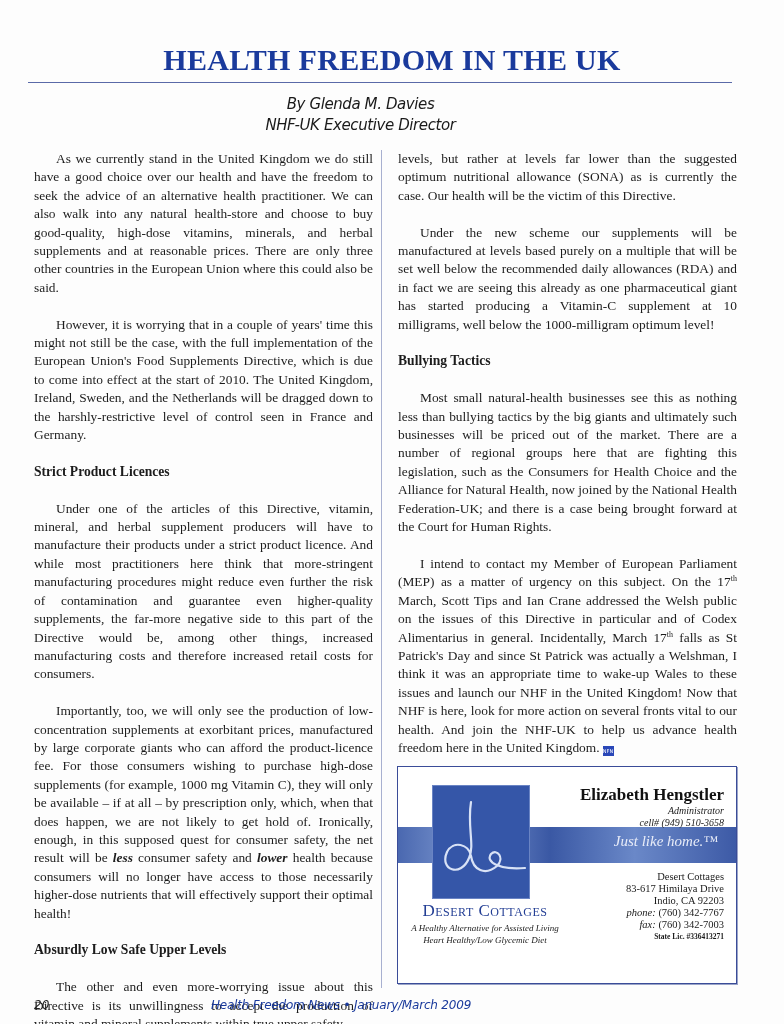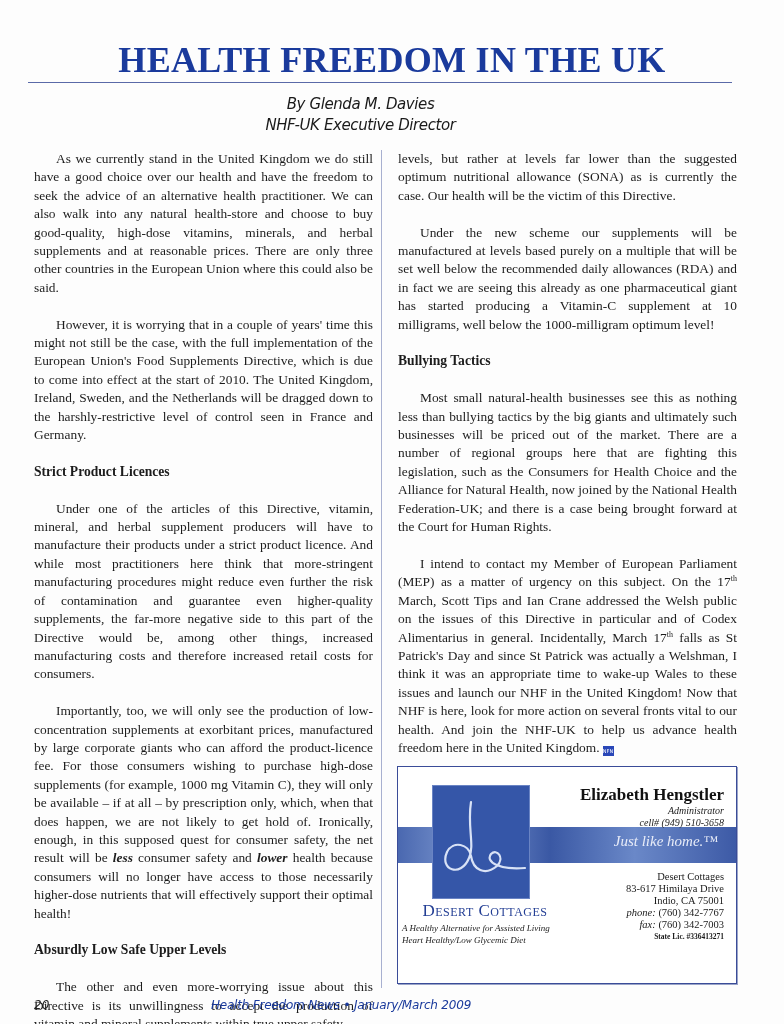--- a/index.html
+++ b/index.html
@@ -6,21 +6,21 @@
   body {
     width: 784px; height: 1024px; position: relative; overflow: hidden;
     background: #fdfdfd;
     font-family: "Liberation Serif", "DejaVu Serif", serif;
     color: #1c1c1c;
   }
   .title {
     position: absolute; left: 0; width: 784px; top: 40px;
     text-align: center;
     font-family: "Liberation Serif", serif; font-weight: bold;
-    font-size: 36px; letter-spacing: 0.3px;
+    font-size: 30px; letter-spacing: 0.3px;
     color: #1a3a9c; line-height: 40px;
   }
   .title-rule {
     position: absolute; left: 28px; width: 704px; top: 82px; height: 1px;
     background: #5a6aa8;
   }
   .byline {
     position: absolute; left: 0; width: 721px; top: 94px;
     text-align: center;
     font-family: "DejaVu Sans", sans-serif; font-style: italic;
@@ -66,21 +66,21 @@
     position: absolute; left: 34px; top: 18px; width: 96px; height: 112px;
     background: #3556a8; border: 1px solid #6a84c4;
   }
   .ad-logo svg { position: absolute; left: 0; top: 0; }
   .ad-brand {
     position: absolute; left: 8px; width: 158px; top: 134px; text-align: center;
     font-family: "Liberation Serif", serif; color: #233e94;
     font-size: 17px; letter-spacing: 0.5px; font-variant: small-caps;
   }
   .ad-tag1, .ad-tag2 {
-    position: absolute; left: 4px; width: 166px; text-align: left;
+    position: absolute; left: 4px; width: 166px; text-align: center;
     font-family: "Liberation Serif", serif; font-style: italic;
     font-size: 9px; color: #222;
   }
   .ad-tag1 { top: 156px; }
   .ad-tag2 { top: 168px; }
   .ad-name {
     position: absolute; right: 12px; top: 18px;
     font-family: "Liberation Serif", serif; font-weight: bold; font-size: 17px; color: #111;
   }
   .ad-role {
@@ -154,21 +154,21 @@
   <div class="ad-tag2">Heart Healthy/Low Glycemic Diet</div>
 
   <div class="ad-name">Elizabeth Hengstler</div>
   <div class="ad-role">Administrator</div>
   <div class="ad-cell">cell# (949) 510-3658</div>
   <div class="ad-slogan">Just like home.™</div>
 
   <div class="ad-addr">
     <div>Desert Cottages</div>
     <div>83-617 Himilaya Drive</div>
-    <div>Indio, CA 75001</div>
+    <div>Indio, CA 92203</div>
     <div><span class="lbl">phone:</span> <span>(760) 342-7767</span></div>
     <div><span class="lbl">fax:</span> <span>(760) 342-7003</span></div>
     <div class="lic">State Lic. #336413271</div>
   </div>
 </div>
 
 <div class="footer-num">20</div>
 <div class="footer-pub">Health Freedom News • January/March 2009</div>
 
 </body></html>

